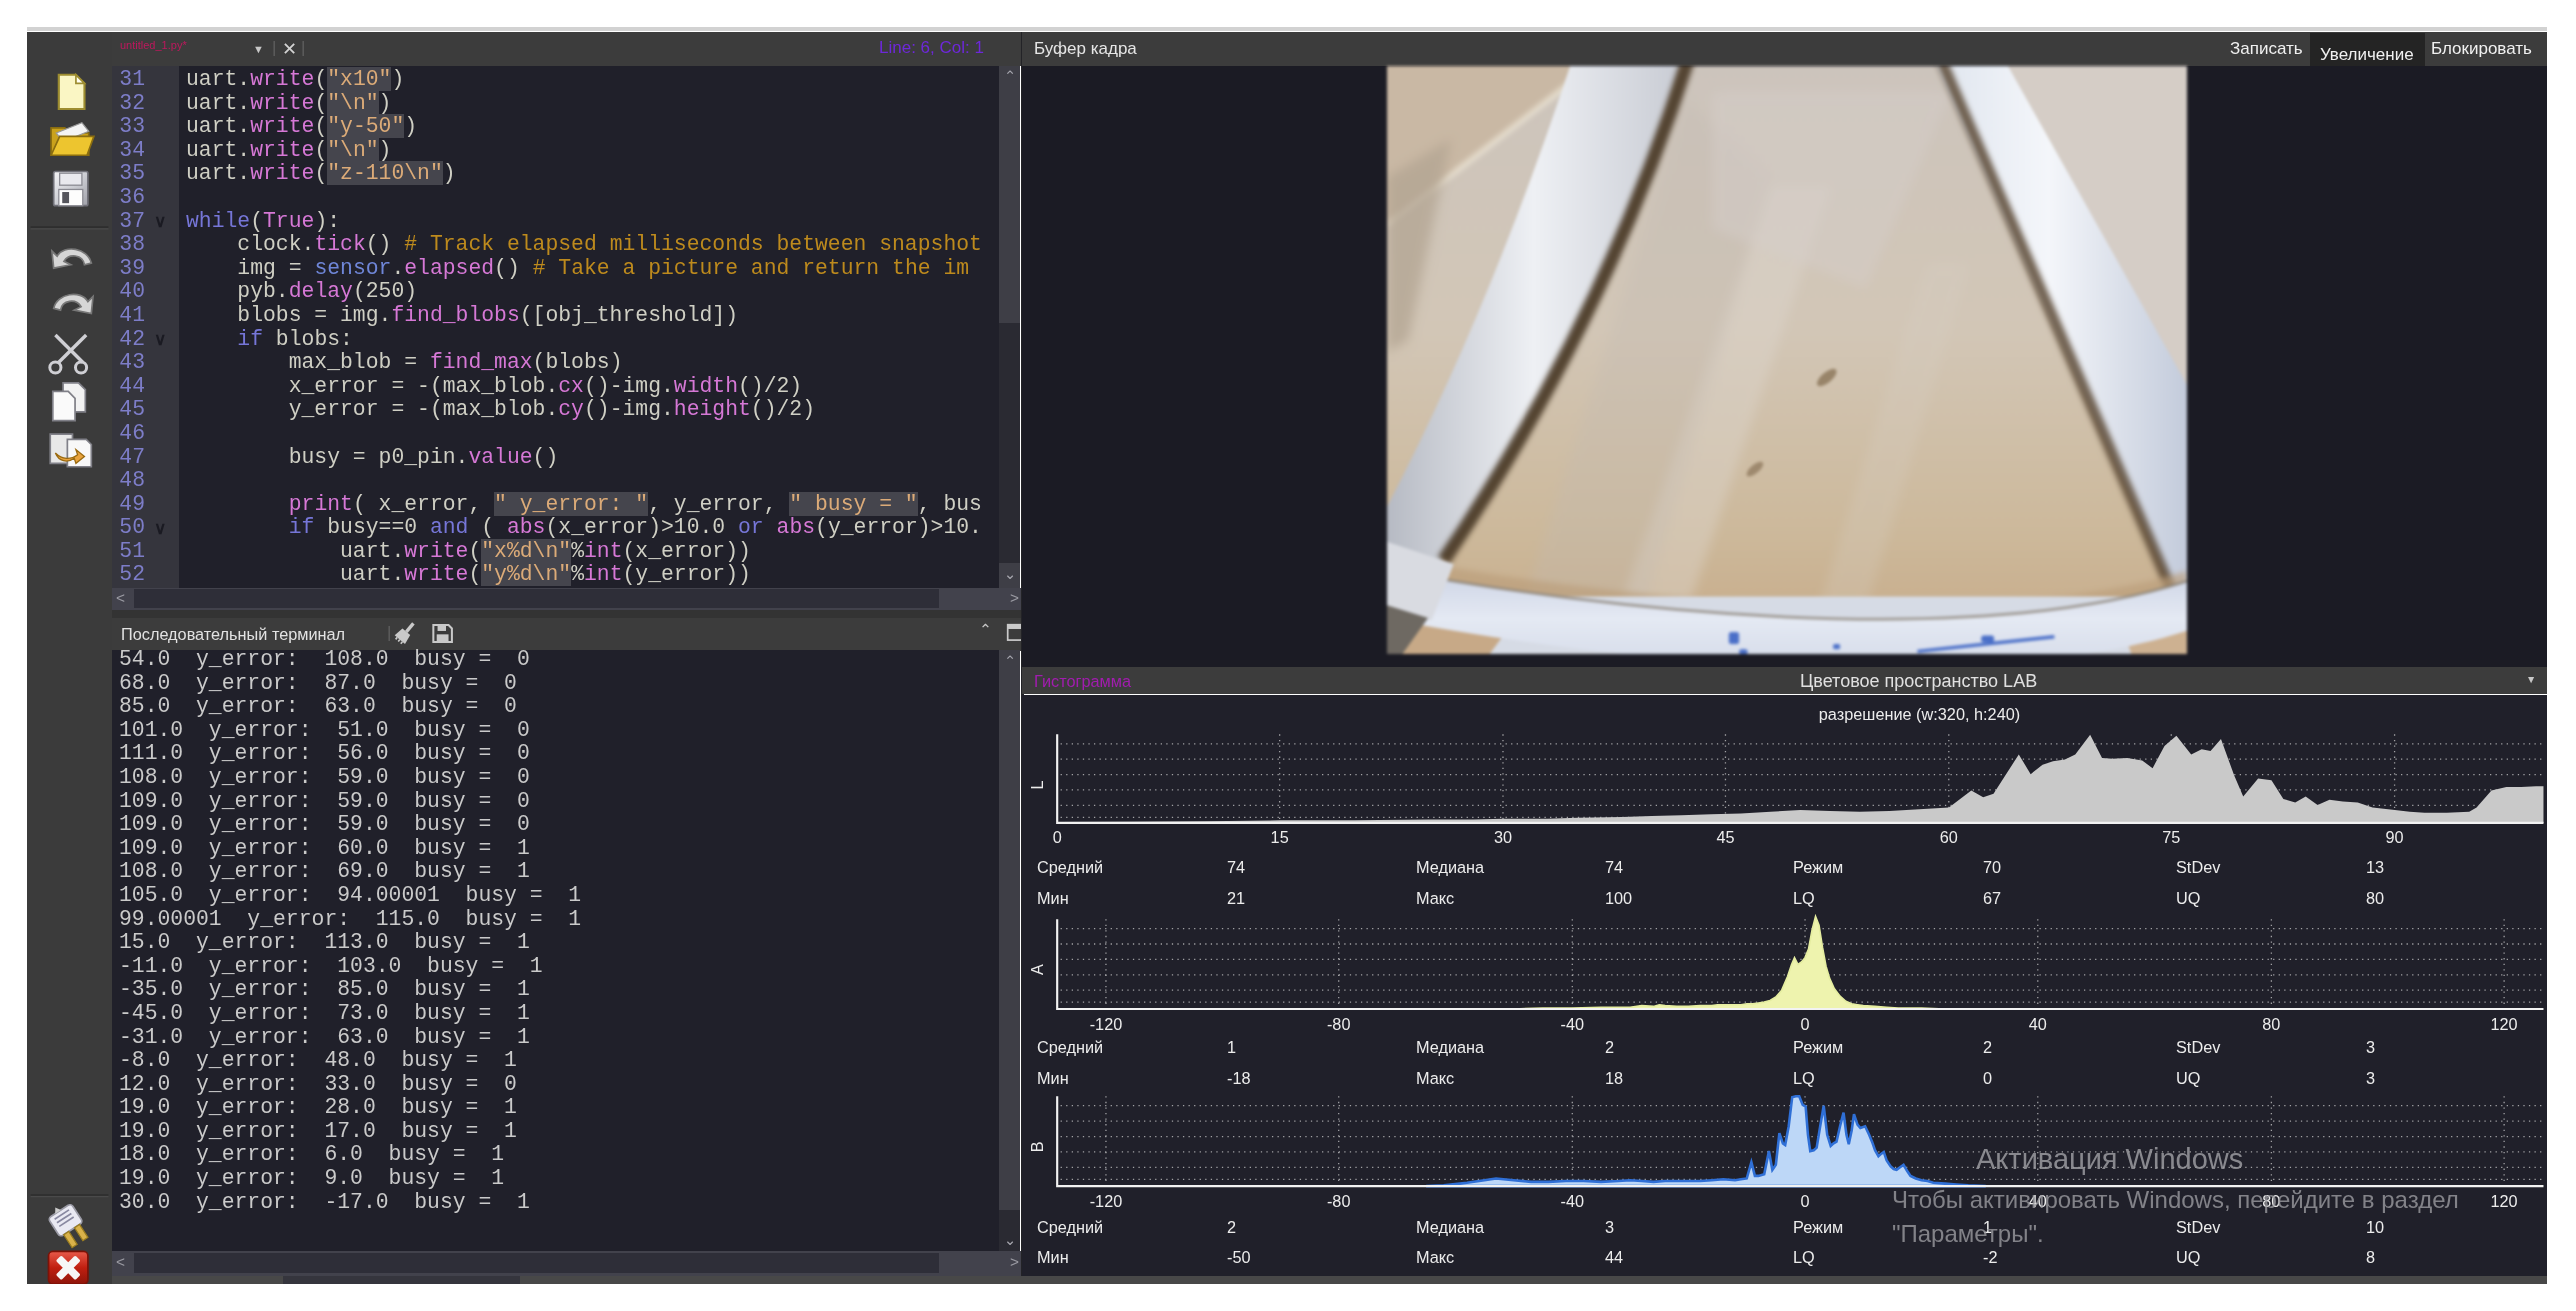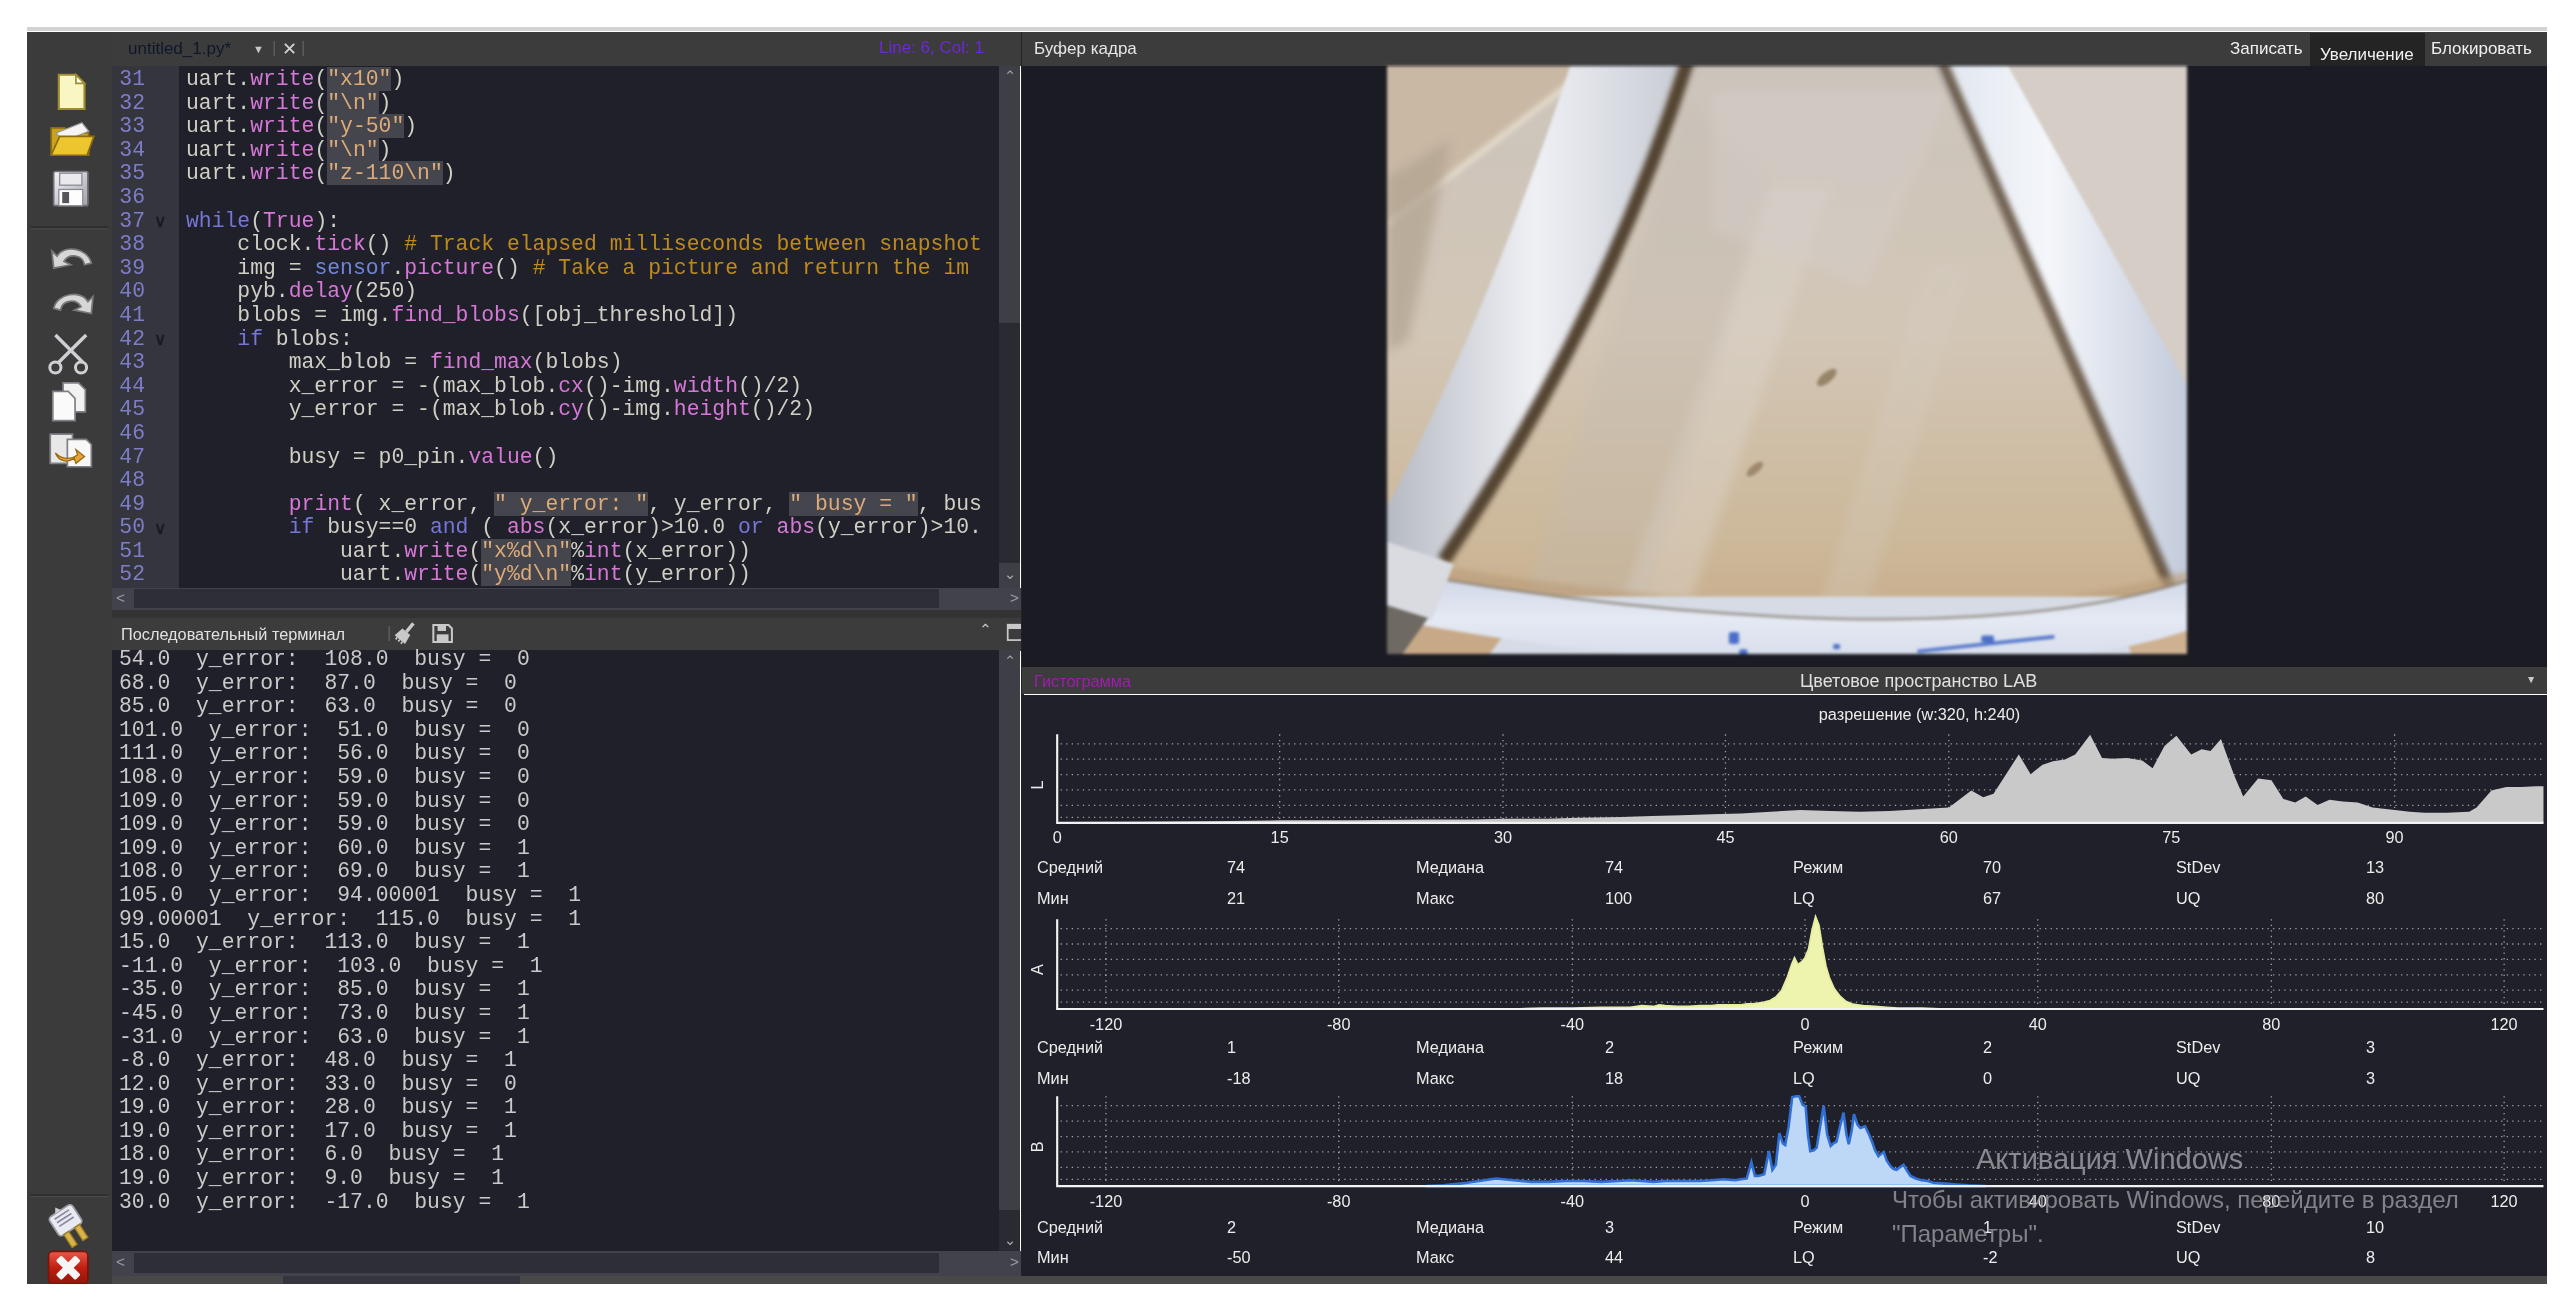--- a/index.html
+++ b/index.html
@@ -97,21 +97,21 @@
   <g transform="translate(25,1425)">
     <rect x="0" y="0" width="46" height="38" rx="5" fill="url(#redg)" stroke="#7d1207" stroke-width="2"></rect>
     <g fill="#f6f6f6" transform="translate(23,19)">
       <rect x="-16" y="-4.5" width="32" height="9" rx="2" transform="rotate(45)"></rect>
       <rect x="-16" y="-4.5" width="32" height="9" rx="2" transform="rotate(-45)"></rect>
     </g>
   </g>
 </svg>
 
 <div class="abs hdr" style="left:112px;top:32px;width:910px;height:34px;"></div>
-<div class="abs" style="left:128px;top:39px;color:#0f172a;font-size:17px">untitled_1.py*</div>
+<div class="abs" style="left:120px;top:39px;color:#be185d;font-size:11px">untitled_1.py*</div>
 <div class="abs" style="left:253px;top:43px;color:#c8c8c8;font-size:11px">▼</div>
 <div class="abs" style="left:272px;top:38px;color:#5f5f5f;font-size:17px">|</div>
 <div class="abs" style="left:282px;top:38px;color:#d2d2d2;font-size:18px">✕</div>
 <div class="abs" style="left:301px;top:38px;color:#5f5f5f;font-size:17px">|</div>
 <div class="abs" style="left:879px;top:38px;color:#6d28d9;font-size:17px">Line: 6, Col: 1</div>
 
 <div class="abs" style="left:112px;top:66px;width:887px;height:522px;background:#20202a"></div>
 <div class="abs" style="left:112px;top:66px;width:67px;height:522px;background:#35353d"></div>
 <pre class="abs" style="left:112px;top:68px;width:33px;text-align:right;color:#7d7dc8">31
 32
@@ -140,21 +140,21 @@
 <div class="abs" style="left:154px;top:329px;color:#1a1a22;font-size:17px;font-weight:bold">∨</div>
 <div class="abs" style="left:154px;top:518px;color:#1a1a22;font-size:17px;font-weight:bold">∨</div>
 <pre class="abs" style="left:186px;top:68px;color:#cfcfc4">uart.<i class="a">write</i>(<i class="s">"x10"</i>)
 uart.<i class="a">write</i>(<i class="s">"\n"</i>)
 uart.<i class="a">write</i>(<i class="s">"y-50"</i>)
 uart.<i class="a">write</i>(<i class="s">"\n"</i>)
 uart.<i class="a">write</i>(<i class="s">"z-110\n"</i>)
 
 <i class="k">while</i>(<i class="a">True</i>):
     clock.<i class="a">tick</i>() <i class="c"># Track elapsed milliseconds between snapshot</i>
-    img = <i class="b">sensor</i>.<i class="a">picture</i>() <i class="c"># Take a picture and return the im</i>
+    img = <i class="b">sensor</i>.<i class="a">elapsed</i>() <i class="c"># Take a picture and return the im</i>
     pyb.<i class="a">delay</i>(250)
     blobs = img.<i class="a">find_blobs</i>([obj_threshold])
 <i class="k">    if</i> blobs:
         max_blob = <i class="a">find_max</i>(blobs)
         x_error = -(max_blob.<i class="a">cx</i>()-img.<i class="a">width</i>()/2)
         y_error = -(max_blob.<i class="a">cy</i>()-img.<i class="a">height</i>()/2)
 
         busy = p0_pin.<i class="a">value</i>()
 
         <i class="a">print</i>( x_error, <i class="s">" y_error: "</i>, y_error, <i class="s">" busy = "</i>, bus

